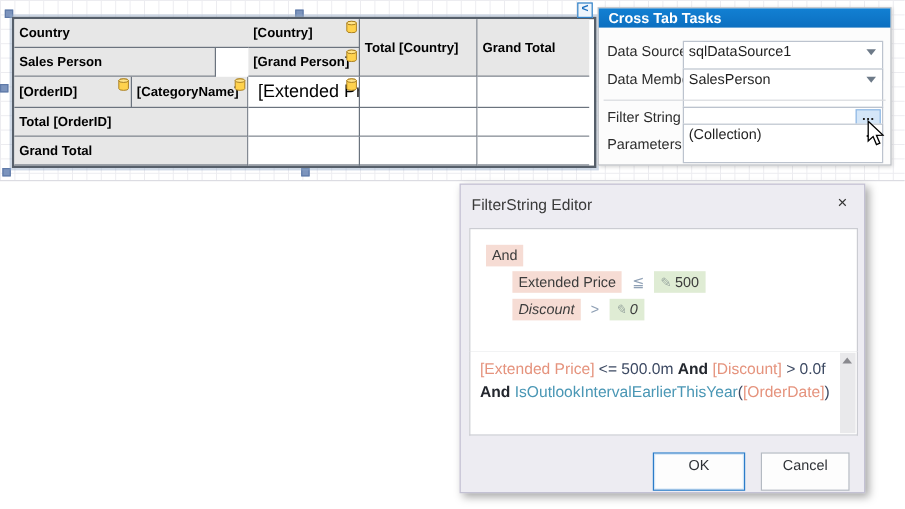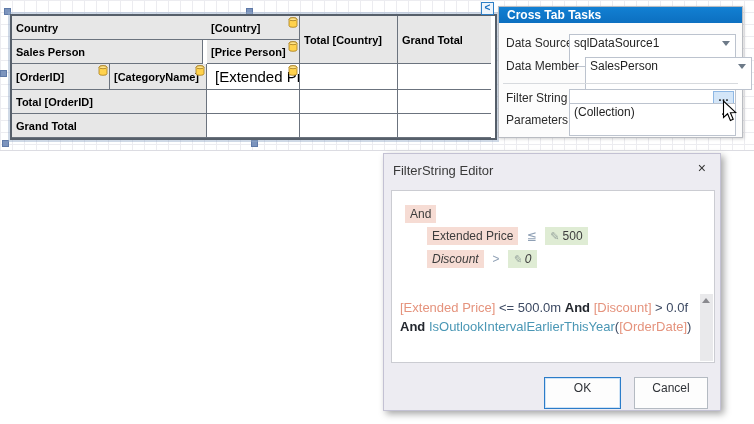--- a/index.html
+++ b/index.html
@@ -141,21 +141,21 @@
 <div class="handle" style="left:4px;top:8px;"></div>
 <div class="handle" style="left:246px;top:8px;"></div>
 <div class="handle" style="left:0px;top:70px;"></div>
 <div class="handle" style="left:2px;top:140px;"></div>
 <div class="handle" style="left:251px;top:140px;"></div>
 
 <div class="crosstab">
   <div class="cell" style="left:0;top:0;width:228px;height:24px;">
     <span>Country</span>
   </div>
-  <div class="cell" style="left:0;top:24px;width:191px;height:24px;">
+  <div class="cell" style="left:0;top:24px;width:168px;height:24px;">
     <span>Sales Person</span>
   </div>
   <div class="cell" style="left:0;top:48px;width:98px;height:26px;">
     <span>[OrderID]</span>
     <svg class="db-icon" viewBox="0 0 10 11">
         <path d="M1 2.2 Q1 0.7 5 0.7 Q9 0.7 9 2.2 L9 8.8 Q9 10.3 5 10.3 Q1 10.3 1 8.8 Z" fill="#ffd24d" stroke="#a87d1e" stroke-width="0.8"></path>
         <ellipse cx="5" cy="2.2" rx="4" ry="1.5" fill="#ffe48a" stroke="#a87d1e" stroke-width="0.8"></ellipse>
       </svg>
   </div>
   <div class="cell" style="left:98px;top:48px;width:97px;height:26px;">
@@ -173,21 +173,21 @@
   </div>
 
   <div class="cell" style="left:195px;top:0;width:93px;height:24px;">
     <span>[Country]</span>
     <svg class="db-icon" viewBox="0 0 10 11">
         <path d="M1 2.2 Q1 0.7 5 0.7 Q9 0.7 9 2.2 L9 8.8 Q9 10.3 5 10.3 Q1 10.3 1 8.8 Z" fill="#ffd24d" stroke="#a87d1e" stroke-width="0.8"></path>
         <ellipse cx="5" cy="2.2" rx="4" ry="1.5" fill="#ffe48a" stroke="#a87d1e" stroke-width="0.8"></ellipse>
       </svg>
   </div>
   <div class="cell" style="left:195px;top:24px;width:93px;height:24px;">
-    <span>[Price Person]</span>
+    <span>[Grand Person]</span>
     <svg class="db-icon" viewBox="0 0 10 11">
         <path d="M1 2.2 Q1 0.7 5 0.7 Q9 0.7 9 2.2 L9 8.8 Q9 10.3 5 10.3 Q1 10.3 1 8.8 Z" fill="#ffd24d" stroke="#a87d1e" stroke-width="0.8"></path>
         <ellipse cx="5" cy="2.2" rx="4" ry="1.5" fill="#ffe48a" stroke="#a87d1e" stroke-width="0.8"></ellipse>
       </svg>
   </div>
   <div class="cell white big" style="left:195px;top:48px;width:93px;height:26px;">
     <span>[Extended Price]</span>
     <svg class="db-icon" viewBox="0 0 10 11">
         <path d="M1 2.2 Q1 0.7 5 0.7 Q9 0.7 9 2.2 L9 8.8 Q9 10.3 5 10.3 Q1 10.3 1 8.8 Z" fill="#ffd24d" stroke="#a87d1e" stroke-width="0.8"></path>
         <ellipse cx="5" cy="2.2" rx="4" ry="1.5" fill="#ffe48a" stroke="#a87d1e" stroke-width="0.8"></ellipse>
@@ -220,21 +220,21 @@
     <span>Cross Tab Tasks</span>
   </div>
 
   <div class="task-label" style="top:27px;">Data Source</div>
   <div class="task-field" style="top:27px;">
     <span>sqlDataSource1</span>
     <span class="combo-arrow"></span>
   </div>
 
   <div class="task-label" style="top:50px;">Data Member</div>
-  <div class="task-field" style="top:50px;margin-left:16px;">
+  <div class="task-field" style="top:50px;">
     <span>SalesPerson</span>
     <span class="combo-arrow"></span>
   </div>
 
   <div class="tasks-sep"></div>
 
   <div class="task-label" style="top:82px;">Filter String</div>
   <div class="task-field" style="top:82px;">
     <span></span>
     <span class="ellipsis-btn">…</span>

